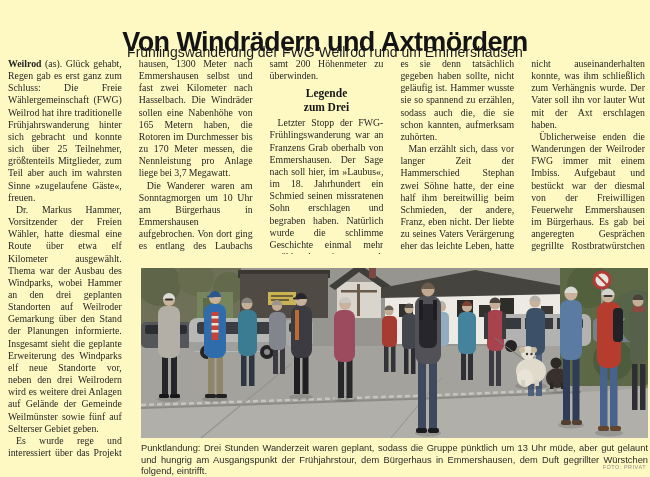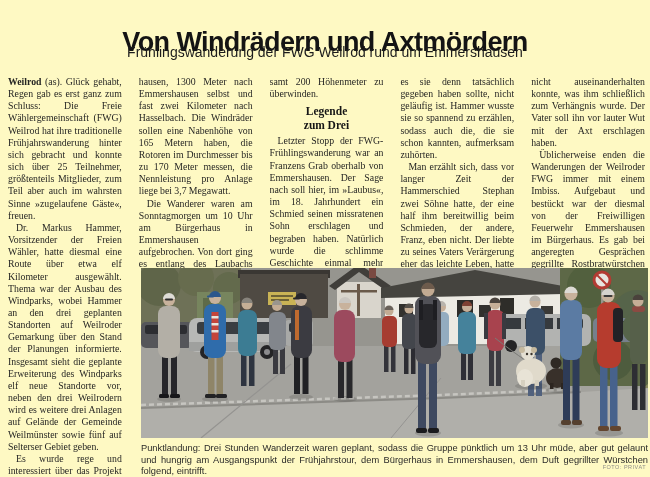--- a/index.html
+++ b/index.html
@@ -3,21 +3,21 @@
 <meta charset="utf-8">
 <style>
   html,body{margin:0;padding:0;background:#e9e9e7;}
   .page{position:relative;width:650px;height:477px;background:#fef9c3;overflow:hidden;
         font-family:"Liberation Serif",serif;color:#262624;}
   .headline{position:absolute;top:9px;left:0;right:0;text-align:center;
         font-family:"Liberation Sans",sans-serif;font-weight:bold;font-size:27px;
         letter-spacing:-0.6px;color:#141414;}
   .deck{position:absolute;top:44px;left:0;right:0;text-align:center;
         font-family:"Liberation Sans",sans-serif;font-weight:normal;font-size:14px;color:#1c1c1c;}
-  .cols{position:absolute;top:76px;left:8px;width:637px;display:flex;gap:17px;}
+  .cols{position:absolute;top:58px;left:8px;width:637px;display:flex;gap:17px;}
   .col{flex:1 1 0;height:196px;overflow:hidden;font-size:9.8px;line-height:12.15px;
         text-align:justify;hyphens:auto;-webkit-hyphens:auto;word-spacing:-0.2px;}
   .col.tall{height:401px;}
   .col p{margin:0;}
   .col p + p, .col h3 + p{text-indent:8px;}
   .col h3{margin:4px 0 3px;text-align:center;font-family:Liberation Serif, serif;
         font-size:11.5px;line-height:14px;color:#161616;}
   .lead-bold{font-weight:bold;}
   .photo{position:absolute;left:141px;top:268px;width:507px;height:170px;overflow:hidden;}
   .photo svg{display:block;width:100%;height:100%;}

